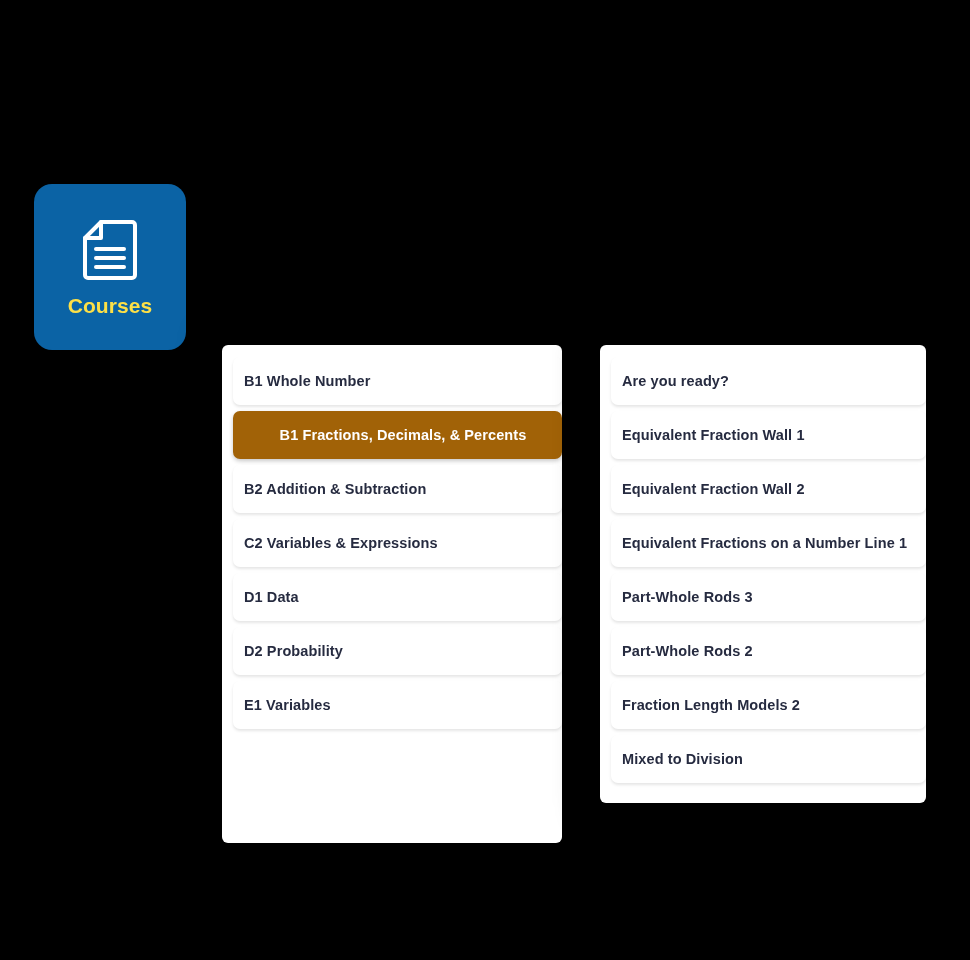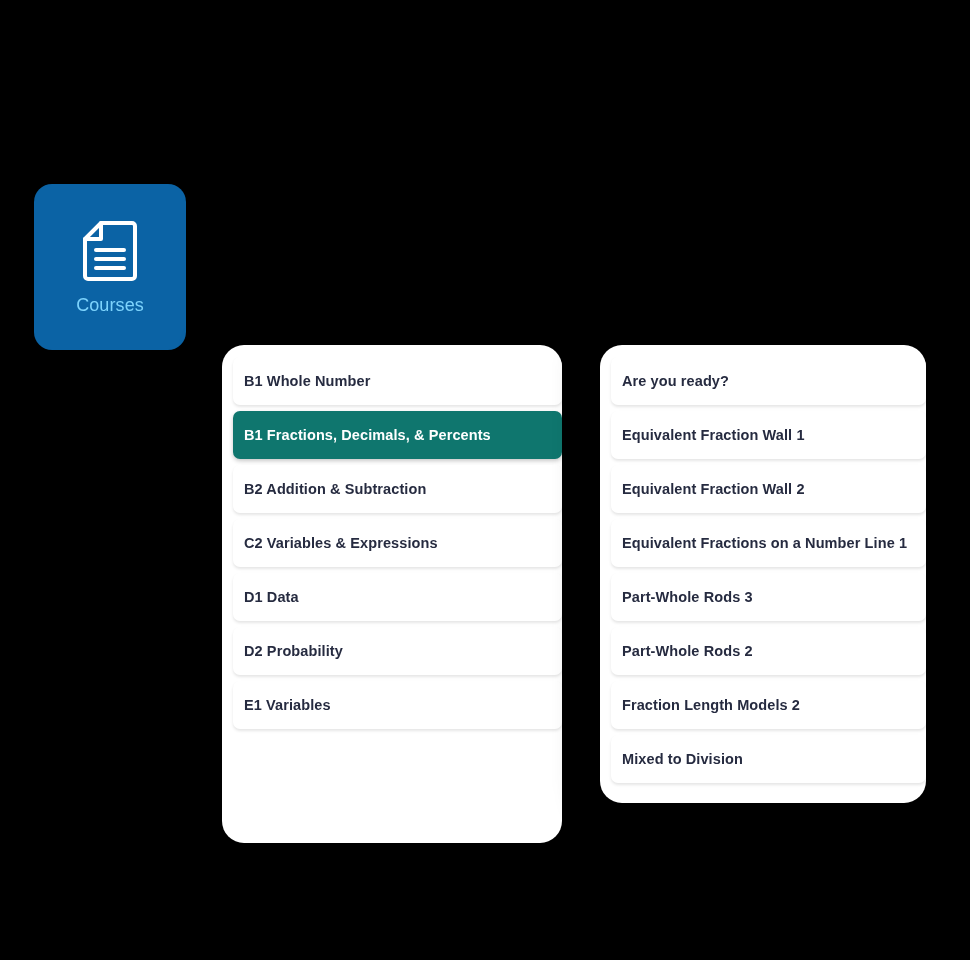--- a/index.html
+++ b/index.html
@@ -34,32 +34,32 @@
     cursor: pointer;
   }
 
   #courses-tile .doc-icon {
     width: 56px;
     height: 62px;
     margin-bottom: 14px;
   }
 
   #courses-tile .tile-label {
-    color: #7dd3fc;
-    font-size: 18px;
-    font-weight: normal;
+    color: #fde047;
+    font-size: 21px;
+    font-weight: bold;
     letter-spacing: 0.1px;
     line-height: 1;
   }
 
   
   .list-card {
     position: absolute;
     background: #ffffff;
-    border-radius: 22px;
+    border-radius: 6px;
     box-shadow: 12px 14px 24px 6px rgba(0,0,0,0.9),
                 0 0 30px 12px rgba(0,0,0,0.8);
     overflow: hidden;
     padding-top: 12px;
     padding-bottom: 12px;
   }
 
   #courses-list-card {
     left: 222px;
     top: 345px;
@@ -95,22 +95,23 @@
   .list-item .item-label {
     color: #262b40;
     font-size: 14.5px;
     font-weight: bold;
     letter-spacing: 0.1px;
     padding-left: 11px;
     white-space: nowrap;
   }
 
   .list-item.selected {
-    background: #0f766e;
+    background: #a16207;
     box-shadow: 0 2px 4px rgba(0,0,0,0.22);
+    justify-content: center;
   }
 
   .list-item.selected .item-label {
     color: #ffffff;
   }
 
   
   .list-scroll::before {
     content: "";
     display: block;

